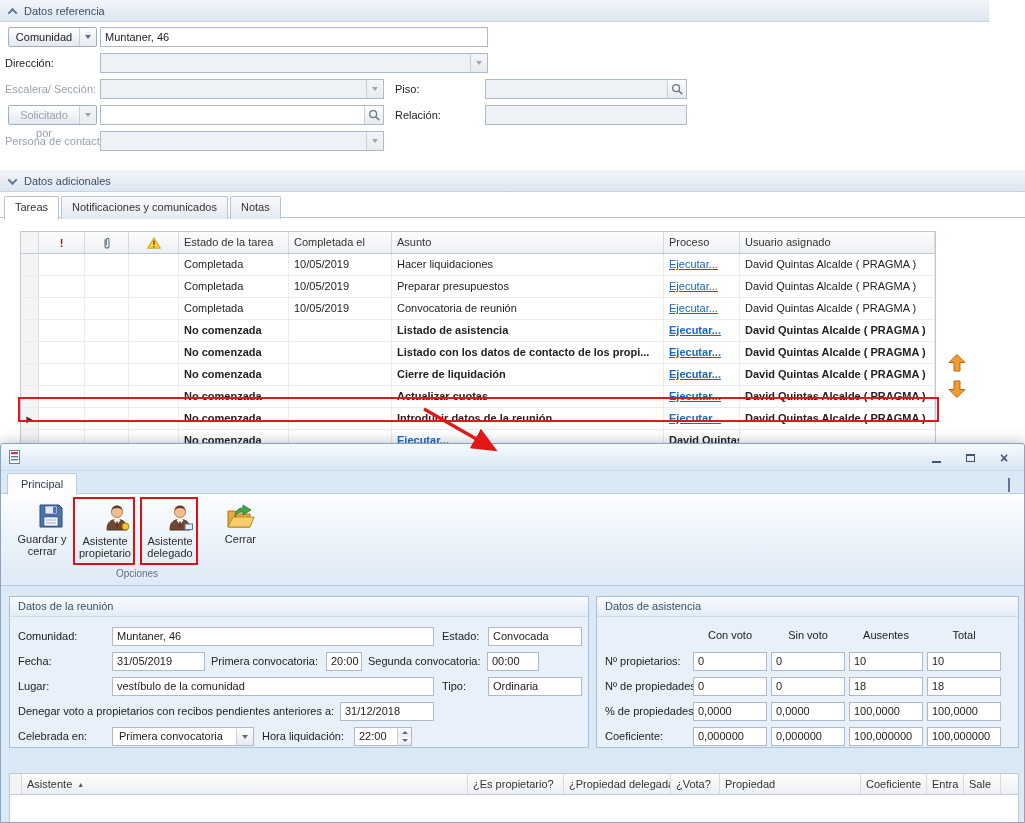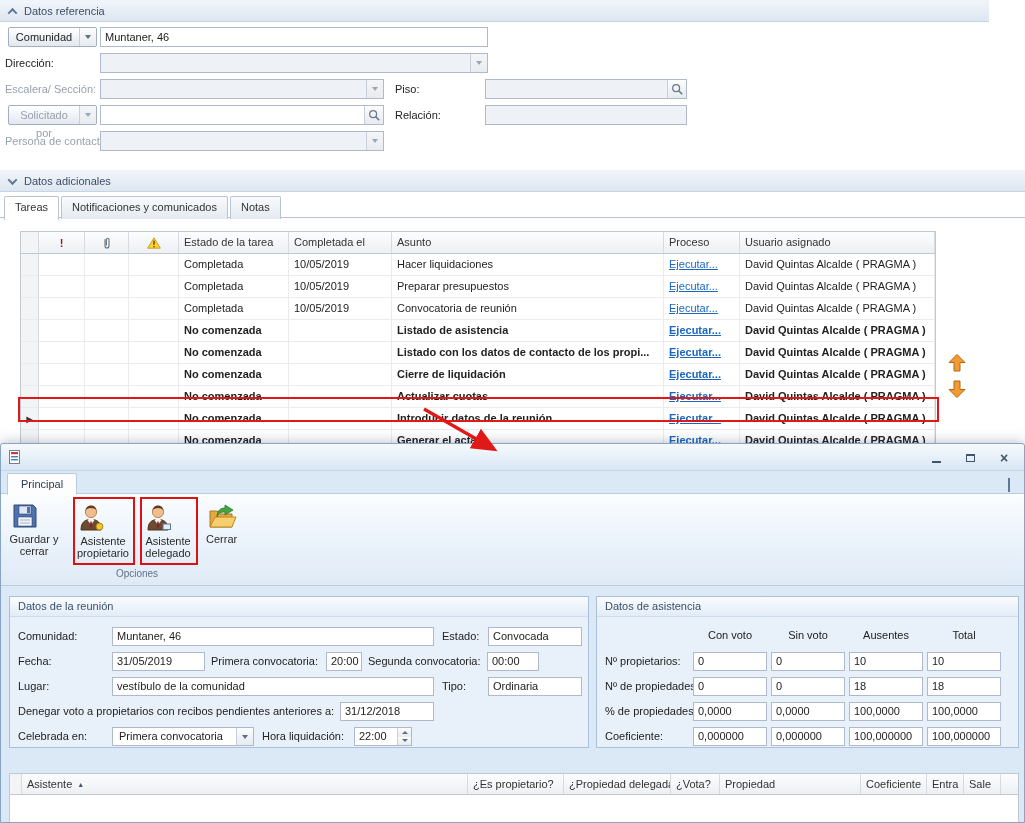--- a/index.html
+++ b/index.html
@@ -63,21 +63,21 @@
   .winbtn{width:24px;height:17px;display:flex;align-items:center;justify-content:center;color:#40566e}
   .minglyph{width:9px;height:2px;background:#40566e;margin-top:8px}
   .maxglyph{width:9px;height:8px;border:1px solid #40566e;border-top-width:2px;box-sizing:border-box}
   .closeglyph{font-size:14px;font-weight:bold;line-height:1}
   .ribbon{position:absolute;left:0;top:27px;width:100%;height:115px}
   .rtab{position:absolute;top:2px;height:20px;line-height:20px;padding:0 13px;background:#fdfdfe;
         border:1px solid #b9cbdf;border-bottom:1px solid #fdfdfe;border-radius:2px 2px 0 0;color:#2b3b50;z-index:2}
   .rchev{position:absolute;right:14px;top:9px;z-index:2}
   .rbody{position:absolute;left:0;top:22px;width:100%;height:93px;box-sizing:border-box;
          background:linear-gradient(#fbfdff,#eaf2fa 55%,#dfeaf6);border-top:1px solid #b9cbdf;border-bottom:1px solid #b9cbdf}
-  .rbtn{position:absolute;top:3px;display:flex;flex-direction:column;align-items:flex-start;gap:1px;
+  .rbtn{position:absolute;top:3px;display:flex;flex-direction:column;align-items:flex-end;gap:1px;
         padding-top:3px;text-align:center;line-height:12px;color:#2b2b2b;box-sizing:border-box}
   .rbtn.redbox{border:2px solid #dd1111;height:68px}
   .rgrouplbl{position:absolute;text-align:center;color:#61718a;font-size:10px}
   
   .gbox{position:absolute;border:1px solid #a9c0d8;background:#e8f0f9;box-sizing:border-box}
   .gb-hdr{height:19px;line-height:18px;padding-left:8px;background:linear-gradient(#fafcfe,#e2ecf7);
           border-bottom:1px solid #cddcec;color:#39506b}
   .gbox .tb{height:19px;line-height:17px}
   .gbox .lbl{height:19px;line-height:19px}
   .spin{position:absolute;height:19px;border:1px solid #aebacb;background:#fff;display:flex;box-sizing:border-box}
@@ -281,21 +281,20 @@
       <div class="g-c"><span class="lnk">Ejecutar...</span></div>
       <div class="g-c">David Quintas Alcalde ( PRAGMA )</div>
     </div>
     <div class="g-row bold">
       <div class="g-c ind"></div>
         <div class="g-c"></div>
         <div class="g-c"></div>
         <div class="g-c"></div>
       <div class="g-c">No comenzada</div>
       <div class="g-c"></div>
-      <div class="g-c">Generar el acta</div>
       <div class="g-c"><span class="lnk">Ejecutar...</span></div>
       <div class="g-c">David Quintas Alcalde ( PRAGMA )</div>
     </div>
   </div>
 
   <div class="abs" style="left:946px;top:352px">
     <svg width="22" height="22" viewBox="0 0 22 22">
         <path d="M11 2.5 L19 10.5 H14 V19 H8 V10.5 H3 Z" fill="#f39a33" stroke="#b26a12"></path>
       </svg>
   </div>

